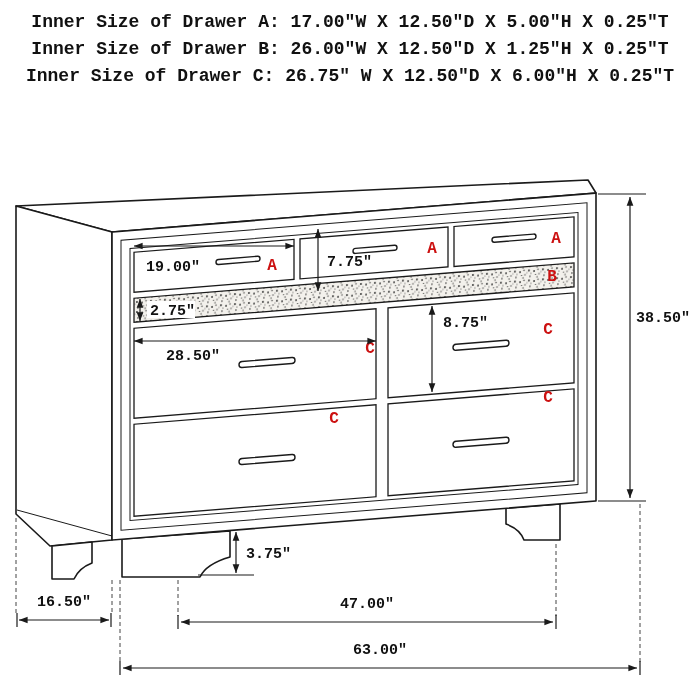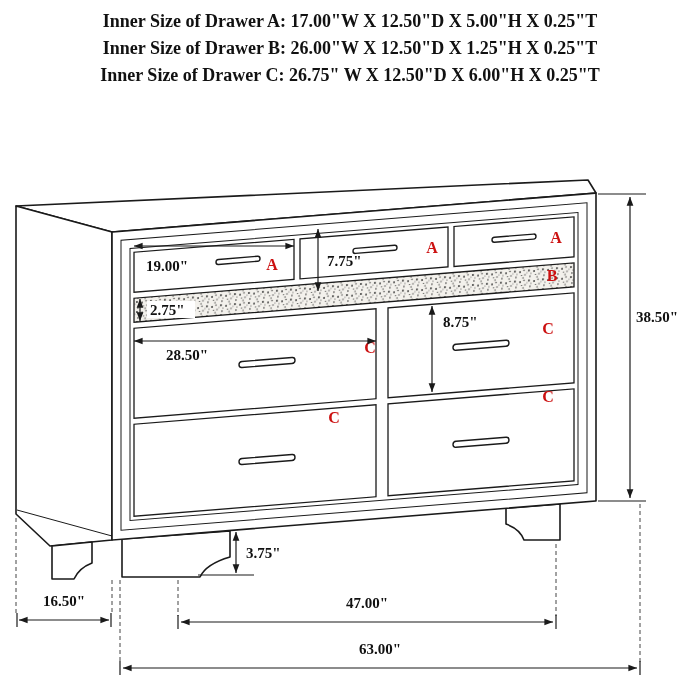--- a/index.html
+++ b/index.html
@@ -1,17 +1,17 @@
 <!DOCTYPE html>
 <html><head>
 <meta charset="utf-8">
 <style>
   html,body{margin:0;padding:0;background:#ffffff;}
   .stage{position:relative;width:700px;height:700px;background:#ffffff;overflow:hidden;
-         font-family:Liberation Serif, serif;}
+         font-family:Liberation Mono, monospace;}
   svg{display:block;}
   .title-line{font-size:18px;font-weight:700;fill:#111;}
   .dim-text{font-size:15px;font-weight:700;fill:#111;}
   .lbl{font-size:16px;font-weight:700;fill:#cc1111;}
   .ln{stroke:#1a1a1a;fill:none;}
   .panel{fill:#ffffff;stroke:#1a1a1a;stroke-width:1.6;stroke-linejoin:round;}
   .frame{fill:none;stroke:#1a1a1a;stroke-width:1;}
   .drawer{fill:#ffffff;stroke:#1a1a1a;stroke-width:1.3;}
   .handle{fill:#ffffff;stroke:#1a1a1a;stroke-width:1.4;}
   .dim{stroke:#1a1a1a;stroke-width:1.2;fill:none;}

